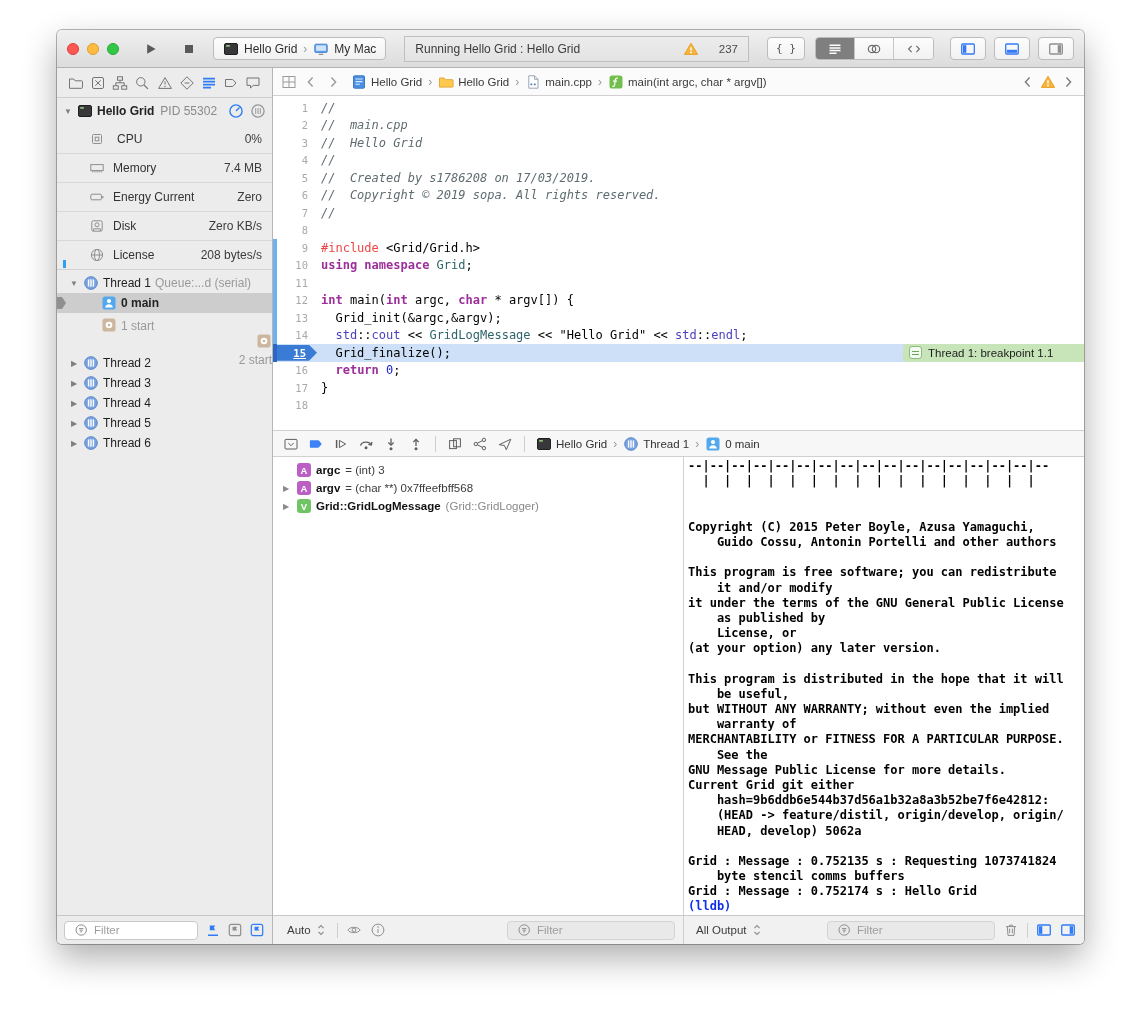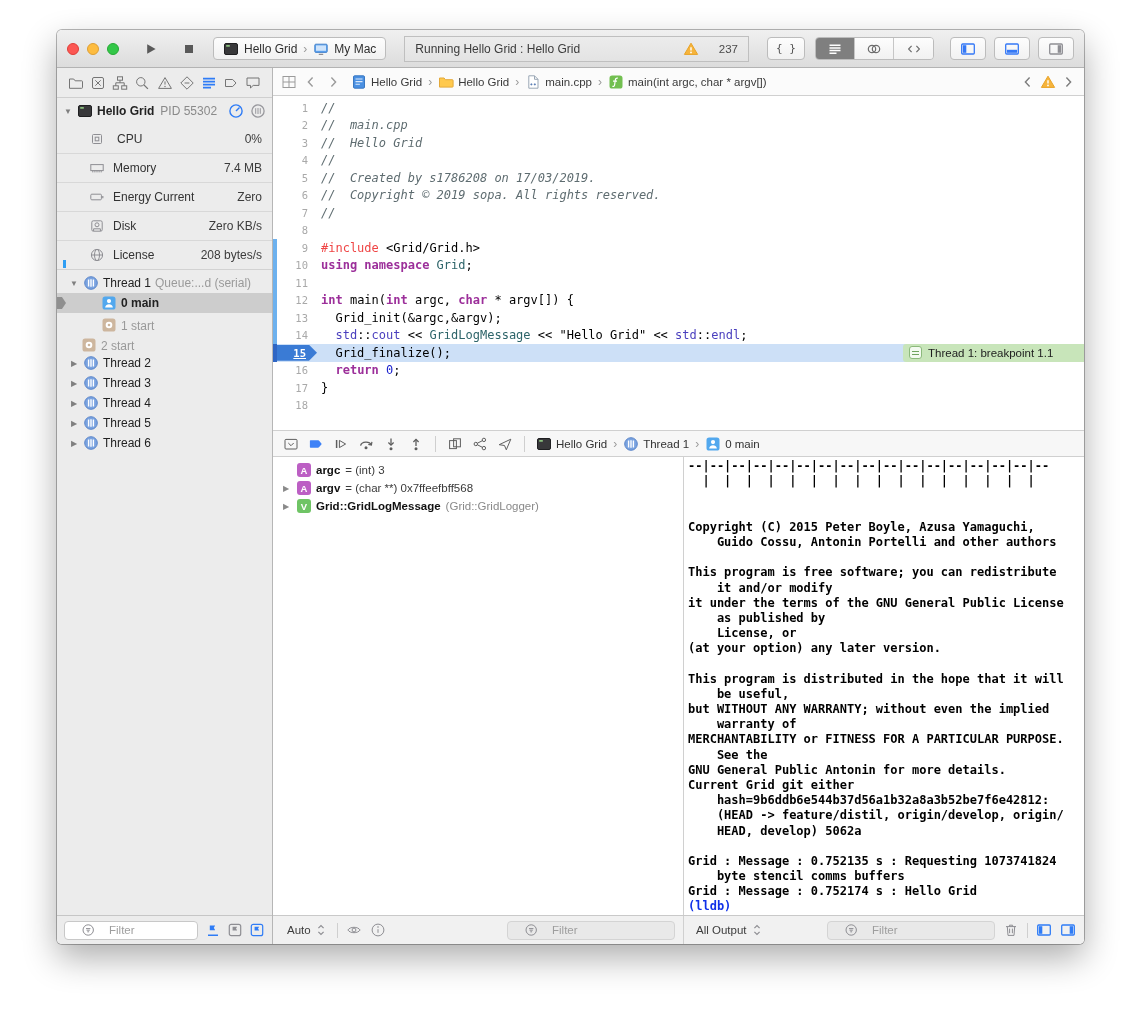--- a/index.html
+++ b/index.html
@@ -50,21 +50,21 @@
   .gicon{color:#8e8e93;display:flex;}
   .spark{position:absolute;left:6px;bottom:1px;width:3px;height:8px;background:#2f9ef3;}
   .threads{padding-top:3px;}
   .trow{height:20px;display:flex;align-items:center;font-size:12px;color:#222;gap:4px;position:relative;}
   .trow .detail{color:#9a9a9a;}
   .trow.sel{background:#cdcdcd;font-weight:bold;}
   .trow.dim{color:#999;align-items:flex-end;}
   .marker{position:absolute;left:0;top:4px;width:9px;height:12px;background:#8f8f8f;clip-path:polygon(0 0,55% 0,100% 50%,55% 100%,0 100%);}
   .nav-spacer{flex:1;}
   .nav-bottom{height:29px;flex:0 0 29px;border-top:1px solid #c6c6c6;display:flex;align-items:center;padding:0 7px;gap:7px;background:#ececec;}
-  .filter-field{height:19px;background:#fff;border:1px solid #c8c8c8;border-radius:4px;display:flex;align-items:center;padding:0 16px;gap:12px;color:#9e9e9e;font-size:11.5px;flex:1;}
+  .filter-field{height:19px;background:#fff;border:1px solid #c8c8c8;border-radius:4px;display:flex;align-items:center;padding:0 9px;gap:4px;color:#9e9e9e;font-size:11.5px;flex:1;}
   .filter-field.dim{background:#e9e9e9;border-color:#d4d4d4;}
   .nb-icons{display:flex;gap:6px;align-items:center;}
 
   
   .editor-col{flex:1;display:flex;flex-direction:column;min-width:0;background:#fff;}
   .jumpbar{height:28px;flex:0 0 28px;border-bottom:1px solid #d0d0d0;display:flex;align-items:center;padding:0 8px;gap:6px;font-size:11.5px;color:#3a3a3a;background:#fbfbfb;}
   .jb-crumbs{display:flex;align-items:center;gap:5px;margin-left:4px;}
   .jb-item{display:flex;align-items:center;gap:4px;}
   .jb-right{margin-left:auto;display:flex;align-items:center;gap:4px;color:#7d7d7d;}
   .jb-nav{color:#9b9b9b;display:flex;}
@@ -384,21 +384,21 @@
             <div class="trow dim" style="padding-left: 44px;">
               <span>
                 <svg width="16" height="16" viewBox="0 0 16 16" fill="none">
                   <rect x="1.5" y="1.5" width="13" height="13" rx="2.6" fill="#cdb69e"></rect>
                   <circle cx="8" cy="8" r="3.3" fill="#fff"></circle>
                   <circle cx="8" cy="8" r="1.3" fill="#cdb69e"></circle>
                 </svg>
               </span>
               <span>1 start</span>
             </div>
-            <div class="trow dim" style="padding-left: 24px;">
+            <div class="trow dim" style="padding-left: 24px; flex-direction: column;">
               <span>
                 <svg width="16" height="16" viewBox="0 0 16 16" fill="none">
                   <rect x="1.5" y="1.5" width="13" height="13" rx="2.6" fill="#cdb69e"></rect>
                   <circle cx="8" cy="8" r="3.3" fill="#fff"></circle>
                   <circle cx="8" cy="8" r="1.3" fill="#cdb69e"></circle>
                 </svg>
               </span>
               <span>2 start</span>
             </div>
             <div class="trow" style="padding-left: 12px;">
@@ -795,21 +795,21 @@
               <div class="con-line">    as published by</div>
               <div class="con-line">    License, or</div>
               <div class="con-line">(at your option) any later version.</div>
               <div class="con-line"> </div>
               <div class="con-line">This program is distributed in the hope that it will</div>
               <div class="con-line">    be useful,</div>
               <div class="con-line">but WITHOUT ANY WARRANTY; without even the implied</div>
               <div class="con-line">    warranty of</div>
               <div class="con-line">MERCHANTABILITY or FITNESS FOR A PARTICULAR PURPOSE.</div>
               <div class="con-line">    See the</div>
-              <div class="con-line">GNU General Public Antonin for more details.</div>
+              <div class="con-line">GNU Message Public License for more details.</div>
               <div class="con-line">Current Grid git either</div>
               <div class="con-line">    hash=9b6ddb6e544b37d56a1b32a8a3b52be7f6e42812:</div>
               <div class="con-line">    (HEAD -&gt; feature/distil, origin/develop, origin/</div>
               <div class="con-line">    HEAD, develop) 5062a</div>
               <div class="con-line"> </div>
               <div class="con-line">Grid : Message : 0.752135 s : Requesting 1073741824</div>
               <div class="con-line">    byte stencil comms buffers</div>
               <div class="con-line">Grid : Message : 0.752174 s : Hello Grid</div>
               <div class="con-line con-prompt">(lldb)</div>
             </div>

